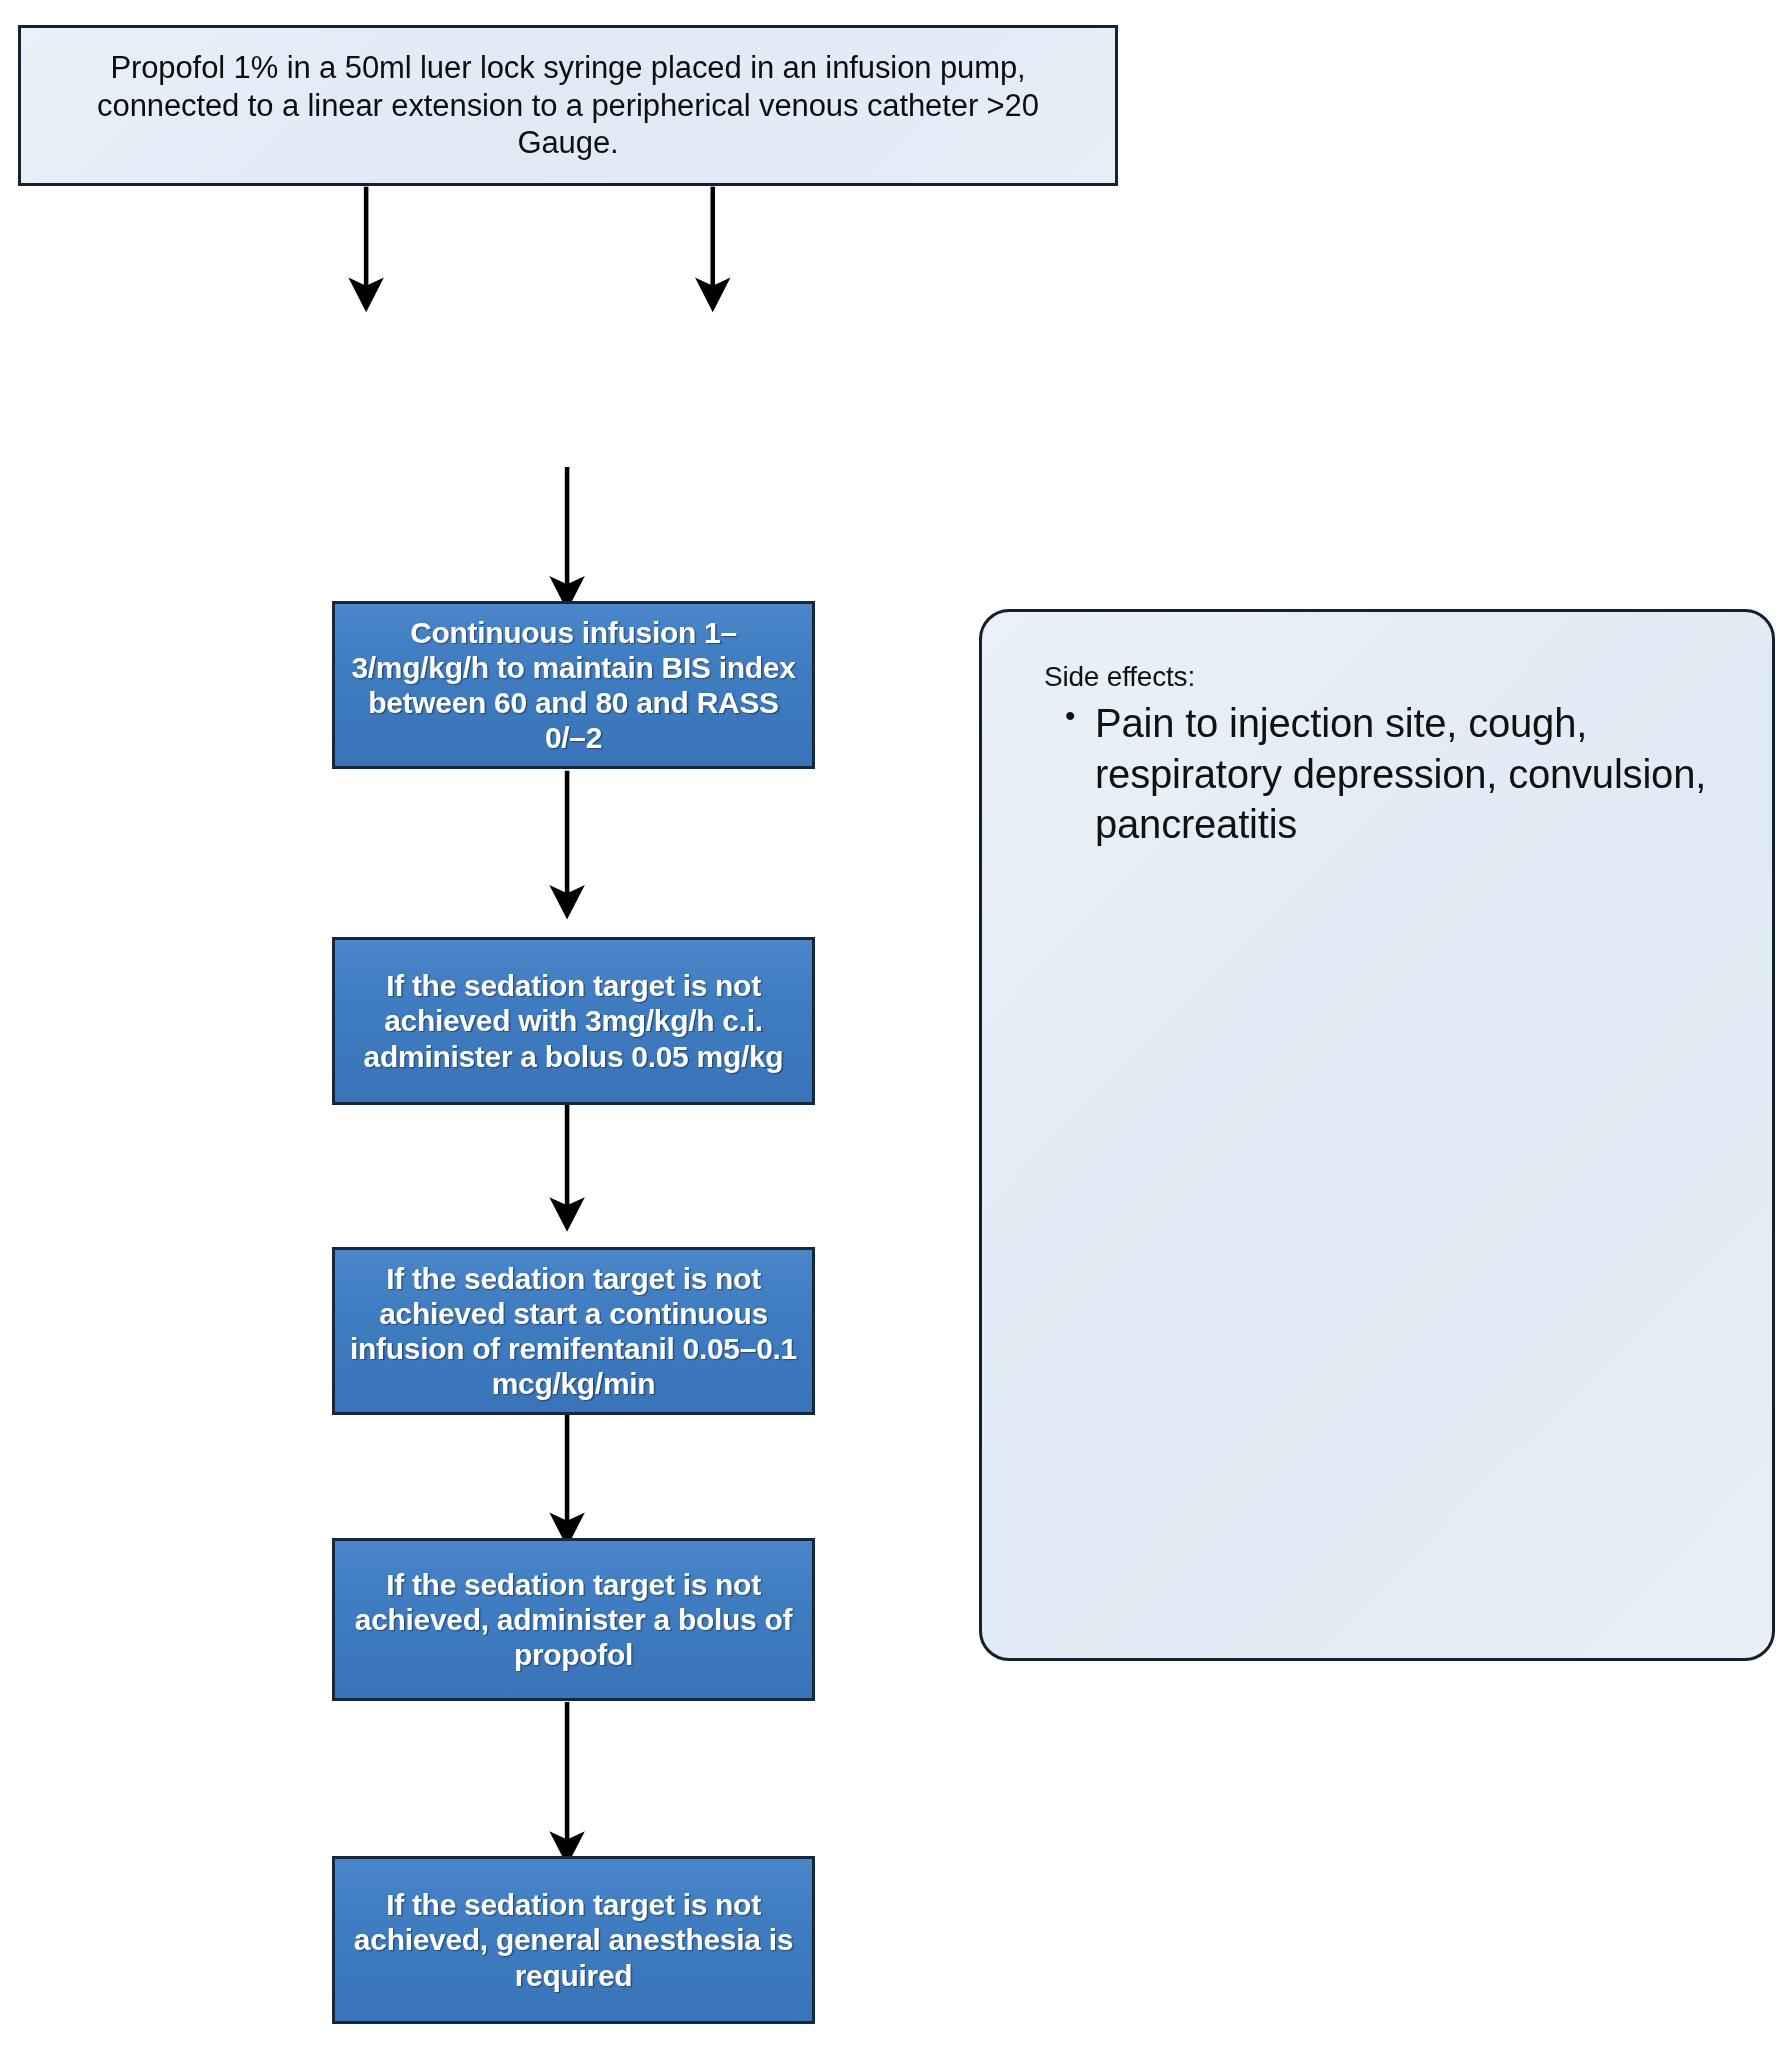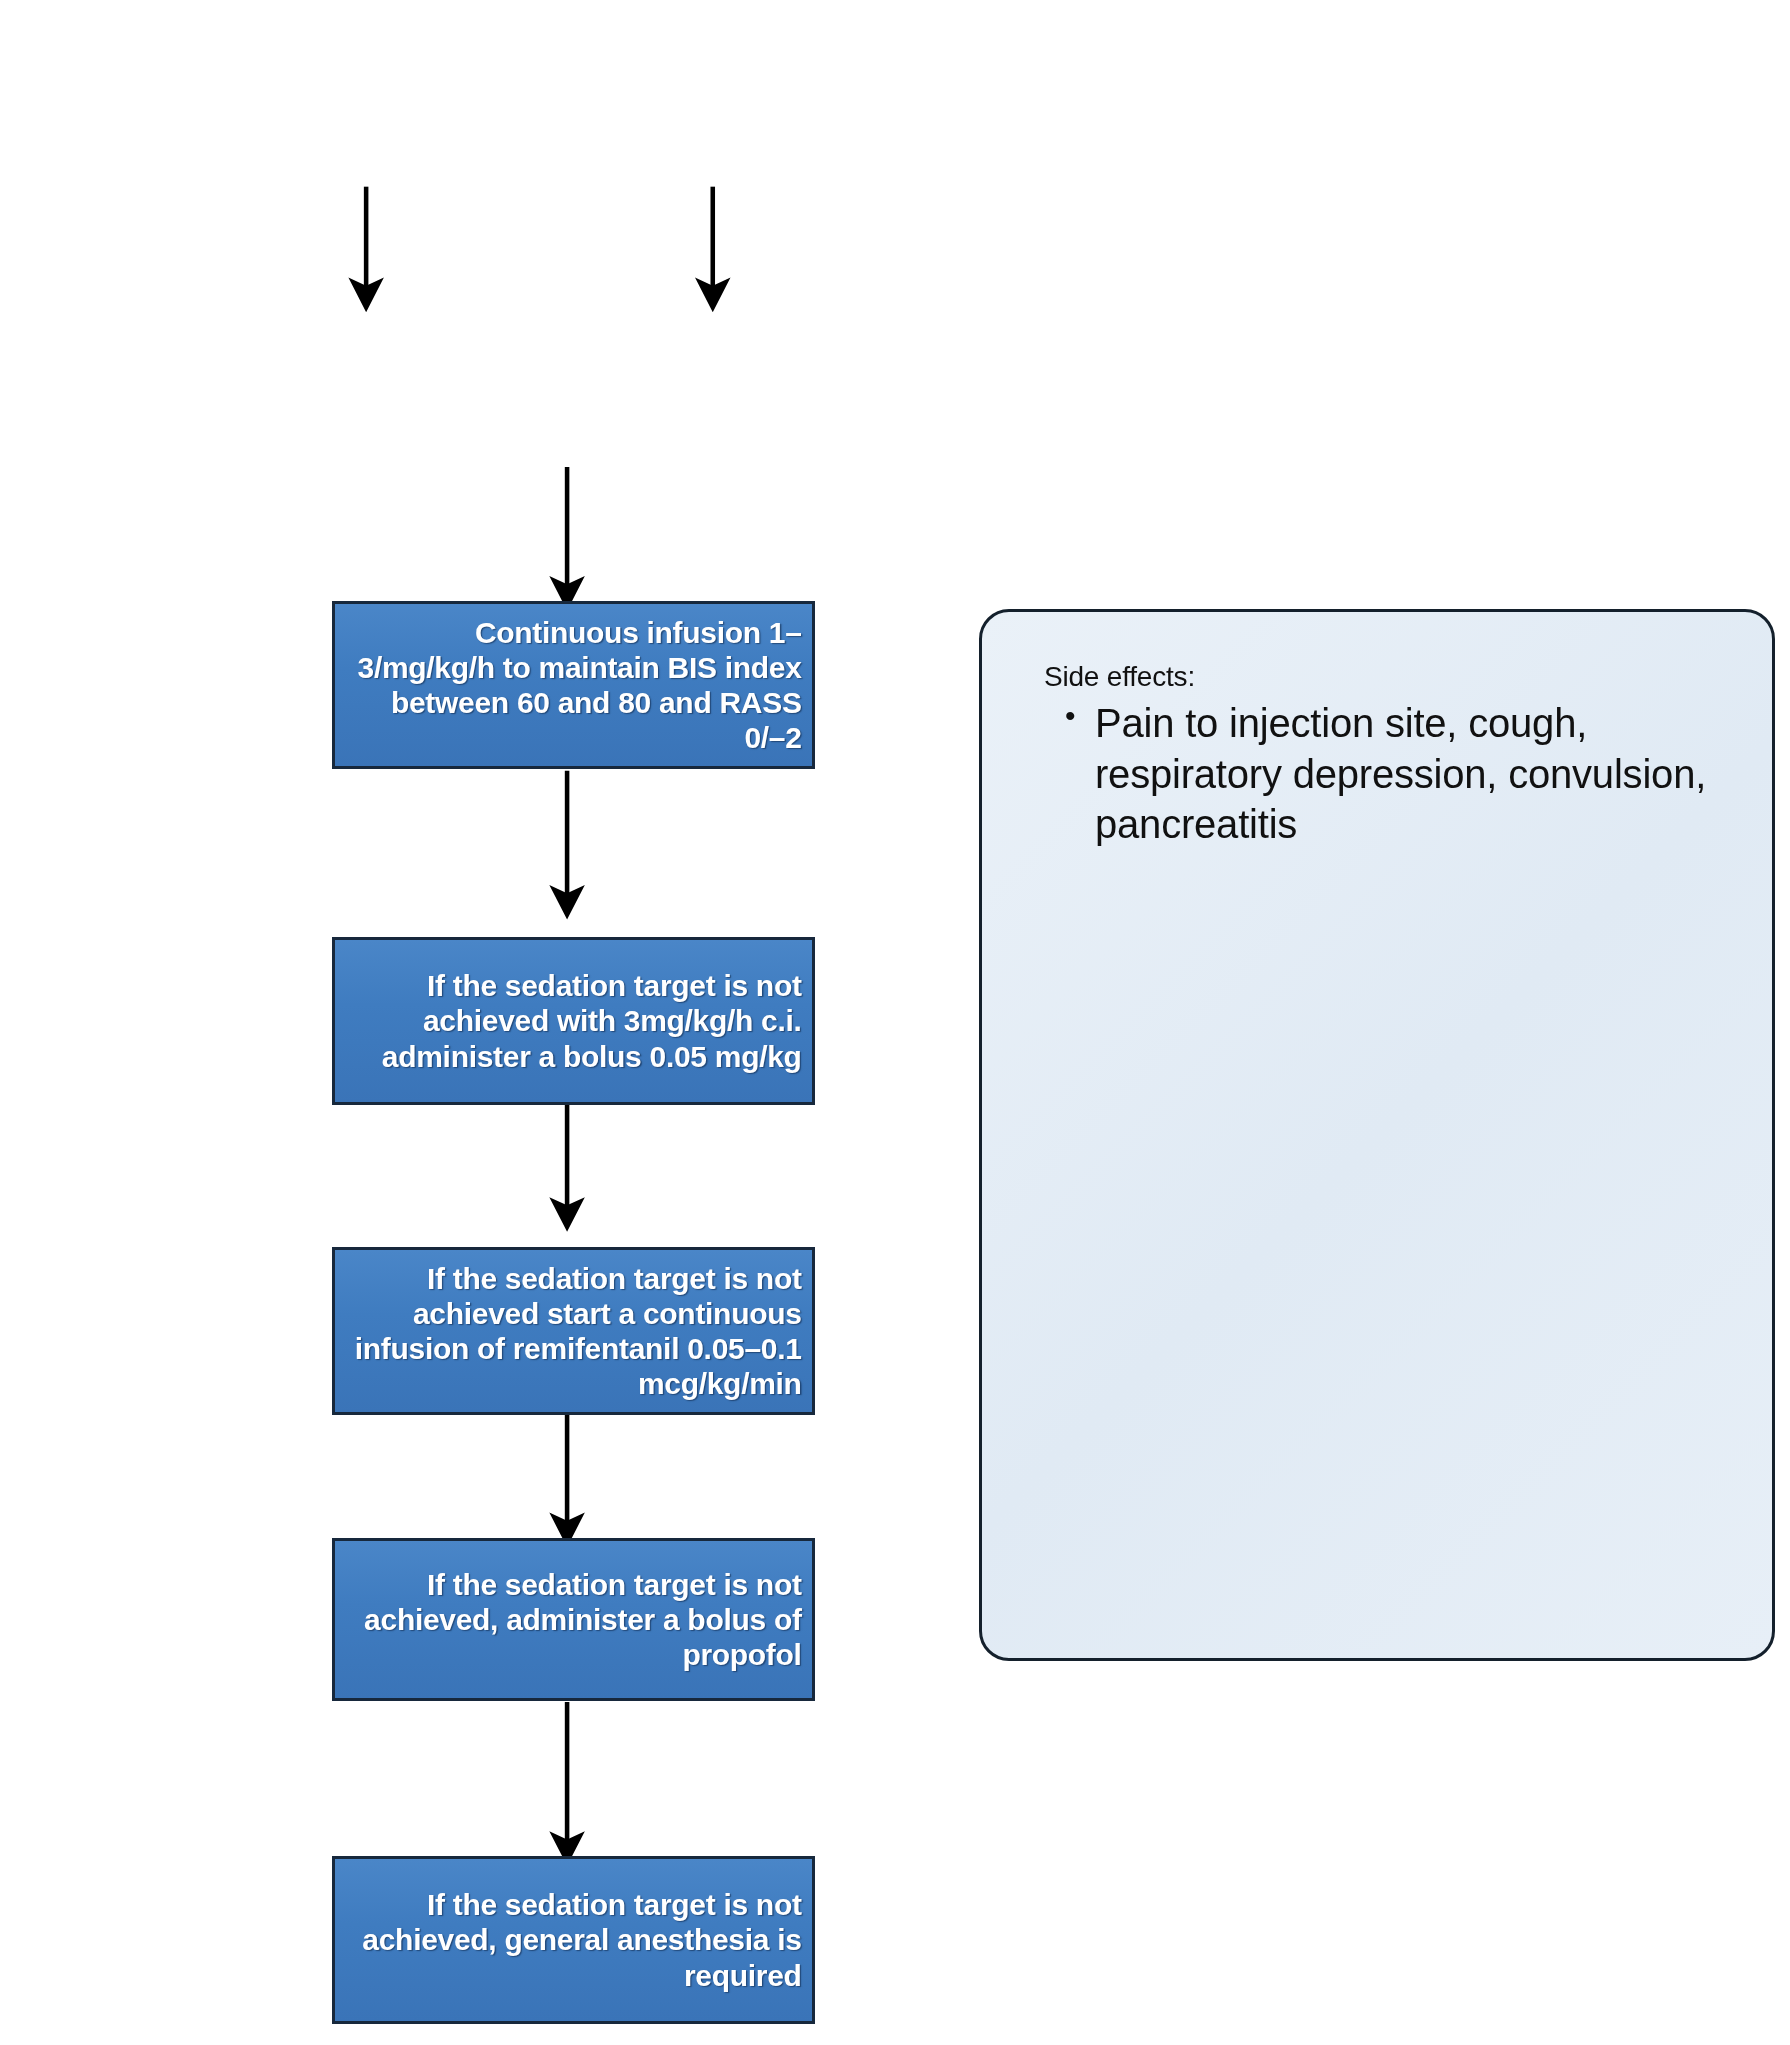--- a/index.html
+++ b/index.html
@@ -50,21 +50,21 @@
     display: flex;
     align-items: center;
     justify-content: center;
     padding: 5.2px 10.4px;
   }
   .pbox .txt {
     font-size: 30px;
     font-weight: bold;
     line-height: 1.17;
     color: #ffffff;
-    text-align: right;
+    text-align: center;
     text-shadow: 1.3px 1.3px 1.3px rgba(10,30,60,0.55);
     letter-spacing: -0.3px;
   }
   .pbox.left-align {
     justify-content: flex-start;
     padding-left: 14.3px;
   }
   .pbox.left-align .txt { text-align: left; }
 
   #pbox-1 { top: 303px;  height: 163px; }
@@ -124,20 +124,23 @@
     top: -1.3px;
     font-size: 30px;
     color: #111111;
   }
 </style>
 </head>
 <body>
 
 <div id="canvas">
 
+  <div class="header-box">
+    <div class="txt">Propofol 1% in a 50ml luer lock syringe placed in an infusion pump, connected to a linear extension to a peripherical venous catheter &gt;20 Gauge.</div>
+  </div>
 
   <svg id="connectors" viewBox="0 0 2754 3146" xmlns="http://www.w3.org/2000/svg">
     <defs>
       <marker id="arrowhead" markerWidth="9" markerHeight="9" refX="4.2" refY="4.5" orient="auto" markerUnits="strokeWidth">
         <path d="M0.6,0.6 L8.2,4.5 L0.6,8.4 L2.4,4.5 Z" fill="#000000"></path>
       </marker>
     </defs>
 
     <line x1="563" y1="287" x2="563" y2="452" stroke="#000000" stroke-width="7" marker-end="url(#arrowhead)"></line>
     <line x1="1096" y1="287" x2="1096" y2="452" stroke="#000000" stroke-width="7" marker-end="url(#arrowhead)"></line>

